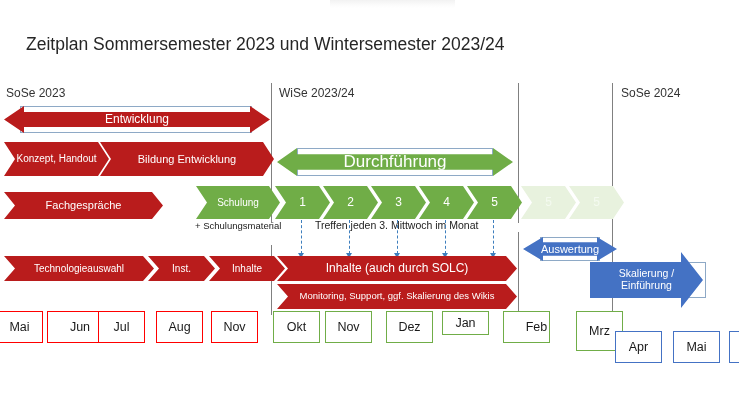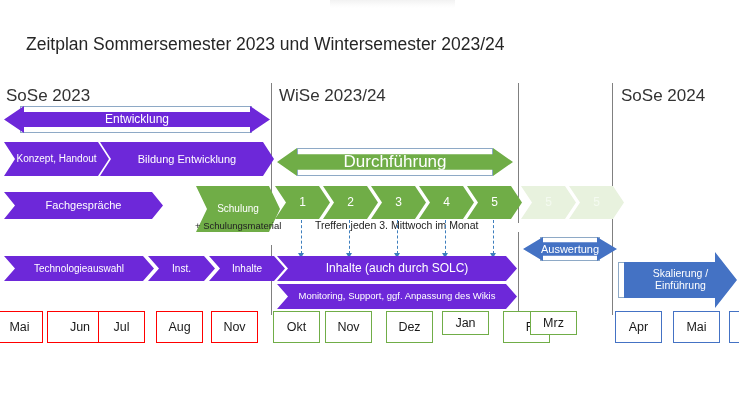--- a/index.html
+++ b/index.html
@@ -14,36 +14,36 @@
     position:absolute;left:330px;top:0px;width:125px;height:8px;
     background:linear-gradient(180deg,#f2f2f2 0%,#fbfbfb 60%,#ffffff 100%);
   }
 
   .title{
     position:absolute;left:26px;top:34px;
     font-size:17.5px;color:#262626;white-space:nowrap;
   }
 
   .phase-label{
-    position:absolute;font-size:17px;color:#333333;white-space:nowrap;
+    position:absolute;font-size:12px;color:#333333;white-space:nowrap;
   }
 
   .divider{
     position:absolute;width:1px;background:#808080;
   }
 
   
   .shape{
     position:absolute;display:flex;align-items:center;justify-content:center;
     box-sizing:border-box;color:#ffffff;font-size:10.5px;text-align:center;
     line-height:1.12;
   }
   .shape .lbl{display:block;padding:0 4px;}
 
-  .orange{background:#6d28d9;}
+  .orange{background:#b91c1c;}
   .green{background:#70AD47;}
   .blue{background:#4472C4;}
   .ghost{background:#E8F2DE;color:#F4FAF0;}
 
   .chev{
     clip-path:polygon(0 0, calc(100% - 11px) 0, 100% 50%, calc(100% - 11px) 100%, 0 100%, 11px 50%);
   }
   .arrow-r{
     clip-path:polygon(0 18%, calc(100% - 22px) 18%, calc(100% - 22px) 0, 100% 50%, calc(100% - 22px) 100%, calc(100% - 22px) 82%, 0 82%);
   }
@@ -68,21 +68,21 @@
   }
 
   
   .month{
     position:absolute;box-sizing:border-box;
     display:flex;align-items:center;justify-content:center;
     font-size:12.5px;color:#1a1a1a;background:#ffffff;border:1.6px solid #cccccc;
   }
   .m-red{border-color:#FF0000;}
   .m-green{border-color:#70AD47;}
-  .m-blue{border-color:#4472C4;}
+  .m-blue{border-color:#4472C4;margin-top:20px;}
 </style>
 </head>
 <body>
 
 <div id="stage">
 
   <div class="top-smudge"></div>
 
   <div class="title">Zeitplan Sommersemester 2023 und Wintersemester 2023/24</div>
 
@@ -110,21 +110,21 @@
 
   <div class="outline" style="left:297px;top:148px;width:196px;height:28px;"></div>
   <div class="shape green arrow-lr" style="left:277px;top:148px;width:236px;height:28px;">
     <span class="lbl" style="font-size:17px;">Durchführung</span>
   </div>
 
   <div class="shape orange chev" style="left:4px;top:192px;width:159px;height:27px;">
     <span class="lbl" style="font-size:11px;">Fachgespräche</span>
   </div>
 
-  <div class="shape green chev" style="left:196px;top:186px;width:84px;height:46px;">
+  <div class="shape green chev" style="left:196px;top:186px;width:84px;height:33px;">
     <span class="lbl" style="font-size:10px;width:46px;">Schulung</span>
   </div>
 
   <div class="shape green chev" style="left:275px;top:186px;width:55px;height:33px;">
     <span class="lbl" style="font-size:12px;">1</span>
   </div>
   <div class="shape green chev" style="left:323px;top:186px;width:55px;height:33px;">
     <span class="lbl" style="font-size:12px;">2</span>
   </div>
   <div class="shape green chev" style="left:371px;top:186px;width:55px;height:33px;">
@@ -165,30 +165,30 @@
   </div>
   <div class="shape orange chev" style="left:209px;top:256px;width:76px;height:25px;">
     <span class="lbl" style="font-size:10px;">Inhalte</span>
   </div>
 
   <div class="shape orange chev" style="left:277px;top:256px;width:240px;height:25px;">
     <span class="lbl" style="font-size:12px;">Inhalte (auch durch SOLC)</span>
   </div>
 
   <div class="shape orange chev" style="left:277px;top:284px;width:240px;height:25px;">
-    <span class="lbl" style="font-size:9.5px;">Monitoring, Support, ggf. Anpassung des Wikis</span>
+    <span class="lbl" style="font-size:9.5px;">Monitoring, Support, ggf. Skalierung des Wikis</span>
   </div>
 
   <div class="outline" style="left:540px;top:237px;width:60px;height:24px;"></div>
   <div class="shape blue arrow-lr" style="left:523px;top:237px;width:94px;height:24px;">
     <span class="lbl" style="font-size:11px;">Auswertung</span>
   </div>
 
   <div class="outline" style="left:618px;top:262px;width:88px;height:36px;"></div>
-  <div class="shape blue arrow-r" style="left:624px;top:252px;width:113px;height:56px;">
+  <div class="shape blue arrow-r" style="left:590px;top:252px;width:113px;height:56px;">
     <span class="lbl" style="font-size:10.5px;width:74px;">Skalierung / Einführung</span>
   </div>
 
   <div class="month m-red" style="left:-4px;top:311px;width:47px;height:32px;">
       <span>Mai</span>
     </div>
   <div class="month m-red" style="left:47px;top:311px;width:66px;height:32px;">
       <span>Jun</span>
     </div>
   <div class="month m-red" style="left:98px;top:311px;width:47px;height:32px;">
@@ -208,21 +208,21 @@
     </div>
   <div class="month m-green" style="left:386px;top:311px;width:47px;height:32px;">
       <span>Dez</span>
     </div>
   <div class="month m-green" style="left:442px;top:311px;width:47px;height:24px;">
       <span>Jan</span>
     </div>
   <div class="month m-green" style="left:503px;top:311px;width:47px;height:32px;padding-left:20px;">
       <span>Feb</span>
     </div>
-  <div class="month m-green" style="left:530px;top:311px;width:47px;height:24px;">
+  <div class="month m-green" style="left:576px;top:311px;width:47px;height:40px;">
       <span>Mrz</span>
     </div>
   <div class="month m-blue" style="left:615px;top:311px;width:47px;height:32px;">
       <span>Apr</span>
     </div>
   <div class="month m-blue" style="left:673px;top:311px;width:47px;height:32px;">
       <span>Mai</span>
     </div>
   <div class="month m-blue" style="left:729px;top:311px;width:47px;height:32px;">
       <span></span>

